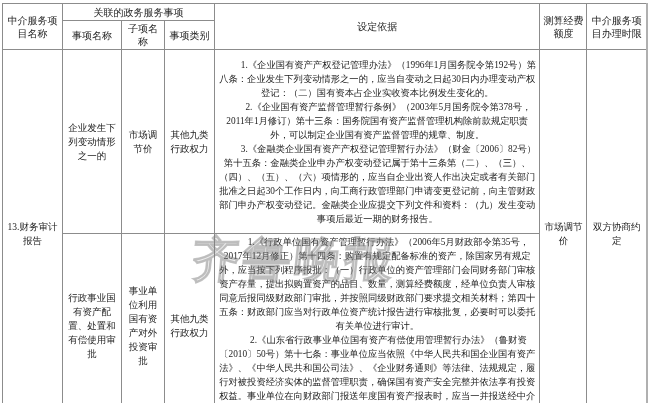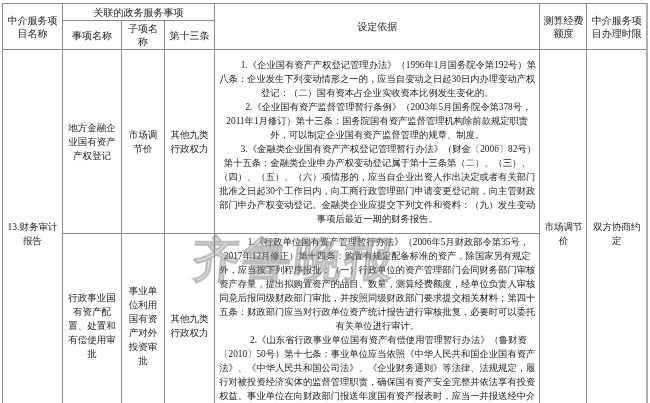--- a/index.html
+++ b/index.html
@@ -133,26 +133,26 @@
         <tr style="height:17px">
       <th class="hdr" rowspan="2">中介服务项目名称</th>
       <th class="hdr" colspan="3">关联的政务服务事项</th>
       <th class="hdr" rowspan="2">设定依据</th>
       <th class="hdr" rowspan="2">测算经费额度</th>
       <th class="hdr" rowspan="2">中介服务项目办理时限</th>
     </tr>
     <tr style="height:16px">
       <th class="hdr">事项名称</th>
       <th class="hdr">子项名称</th>
-      <th class="hdr">第十三条</th>
+      <th class="hdr">事项类别</th>
     </tr>
 
     <tr style="height:184px">
       <td class="project-cell" rowspan="2">13.财务审计报告</td>
-      <td class="name-cell">地方金融企业国有资产产权登记</td>
+      <td class="name-cell">企业发生下列变动情形之一的</td>
       <td class="name-cell">市场调节价</td>
       <td class="name-cell">其他九类行政权力</td>
       <td class="basis-cell">
         <p>1.《企业国有资产产权登记管理办法》（1996年1月国务院令第192号）第八条：企业发生下列变动情形之一的，应当自变动之日起30日内办理变动产权登记：（二）国有资本占企业实收资本比例发生变化的。</p>
         <p>2.《企业国有资产监督管理暂行条例》（2003年5月国务院令第378号，2011年1月修订）第十三条：国务院国有资产监督管理机构除前款规定职责外，可以制定企业国有资产监督管理的规章、制度。</p>
         <p>3.《金融类企业国有资产产权登记管理暂行办法》（财金〔2006〕82号）第十五条：金融类企业申办产权变动登记属于第十三条第（二）、（三）、（四）、（五）、（六）项情形的，应当自企业出资人作出决定或者有关部门批准之日起30个工作日内，向工商行政管理部门申请变更登记前，向主管财政部门申办产权变动登记。金融类企业应提交下列文件和资料：（九）发生变动事项后最近一期的财务报告。</p>
       </td>
       <td class="small-cell" rowspan="2">市场调节价</td>
       <td class="small-cell" rowspan="2">双方协商约定</td>
     </tr>

